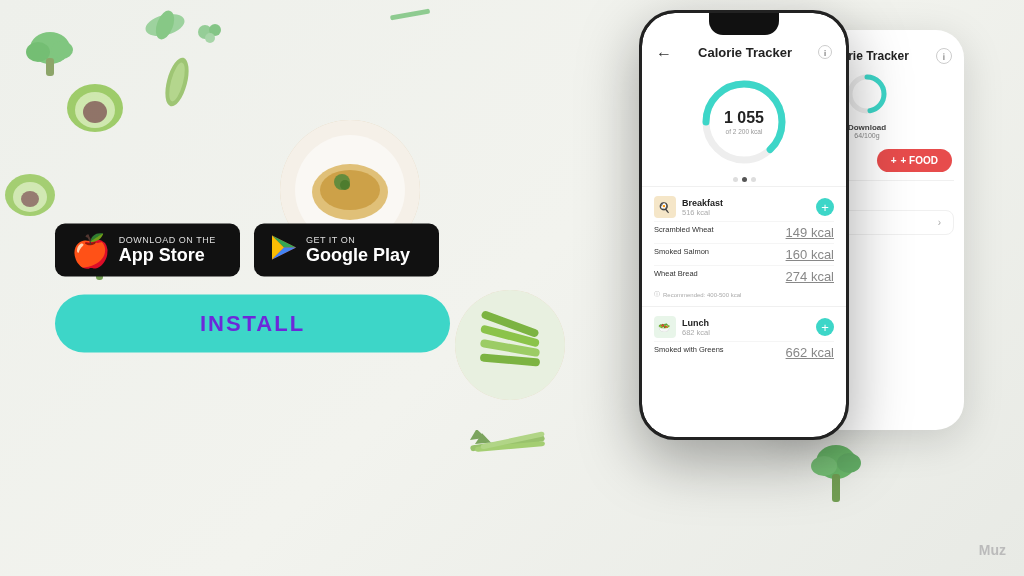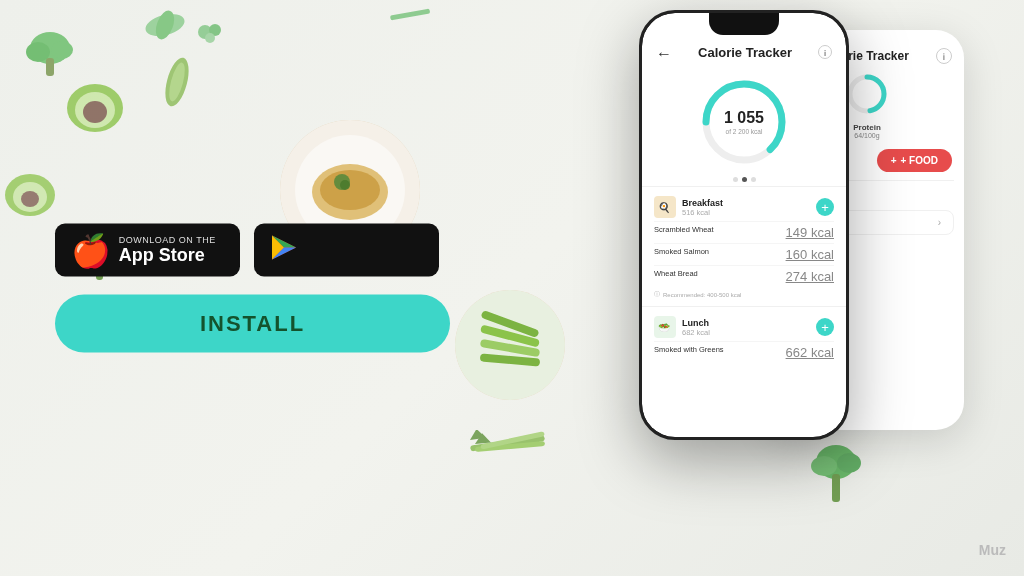--- a/index.html
+++ b/index.html
@@ -65,21 +65,21 @@
     }
 
     .store-btn-big {
       font-size: 18px;
       font-weight: 600;
       line-height: 1.2;
     }
 
     .install-btn {
       background: #3dd6c8;
-      color: #14532d;
+      color: #6d28d9;
       font-size: 22px;
       font-weight: 800;
       letter-spacing: 2px;
       border: none;
       border-radius: 35px;
       padding: 16px 0;
       width: 395px;
       cursor: pointer;
       text-align: center;
       display: block;
@@ -501,21 +501,21 @@
         <circle cx="22" cy="22" r="17" fill="none" stroke="#3dd6c8" stroke-width="5" stroke-dasharray="60 107" stroke-linecap="round" transform="rotate(-90 22 22)"></circle>
       </svg>
       <div class="macro-label">Carbs</div>
       <div class="macro-value">64/100g</div>
     </div>
     <div class="macro-item">
       <svg class="macro-circle" viewBox="0 0 44 44">
         <circle cx="22" cy="22" r="17" fill="none" stroke="#eee" stroke-width="5"></circle>
         <circle cx="22" cy="22" r="17" fill="none" stroke="#3dd6c8" stroke-width="5" stroke-dasharray="50 107" stroke-linecap="round" transform="rotate(-90 22 22)"></circle>
       </svg>
-      <div class="macro-label">Protein</div>
+      <div class="macro-label">Download</div>
       <div class="macro-value">64/100g</div>
     </div>
   </div>
   <div style="display:flex;justify-content:flex-end;padding:0 12px 8px;">
     <div style="background:#e74c4c;color:white;border-radius:20px;padding:6px 14px;font-size:10px;font-weight:700;display:flex;align-items:center;gap:4px;">
       <span>+</span>
       <span>+ FOOD</span>
     </div>
   </div>
   <div style="height:1px;background:#f0f0f0;margin:0 10px;"></div>
@@ -618,18 +618,22 @@
 
     <div class="store-btn">
       <span class="store-btn-icon" style="font-size:28px;">
         <svg width="28" height="28" viewBox="0 0 28 28">
           <polygon points="2,2 26,14 2,26" fill="#ea4335"></polygon>
           <polygon points="2,2 14,14 2,26" fill="#fbbc04"></polygon>
           <polygon points="2,2 26,14 14,14" fill="#34a853"></polygon>
           <polygon points="14,14 26,14 2,26" fill="#4285f4"></polygon>
         </svg>
       </span>
+      <div class="store-btn-text">
+        <span class="store-btn-small">GET IT ON</span>
+        <span class="store-btn-big">Google Play</span>
+      </div>
     </div>
   </div>
   <button class="install-btn">INSTALL</button>
 </div>
 
 <div class="watermark">Muz</div>
 
 </body></html>

